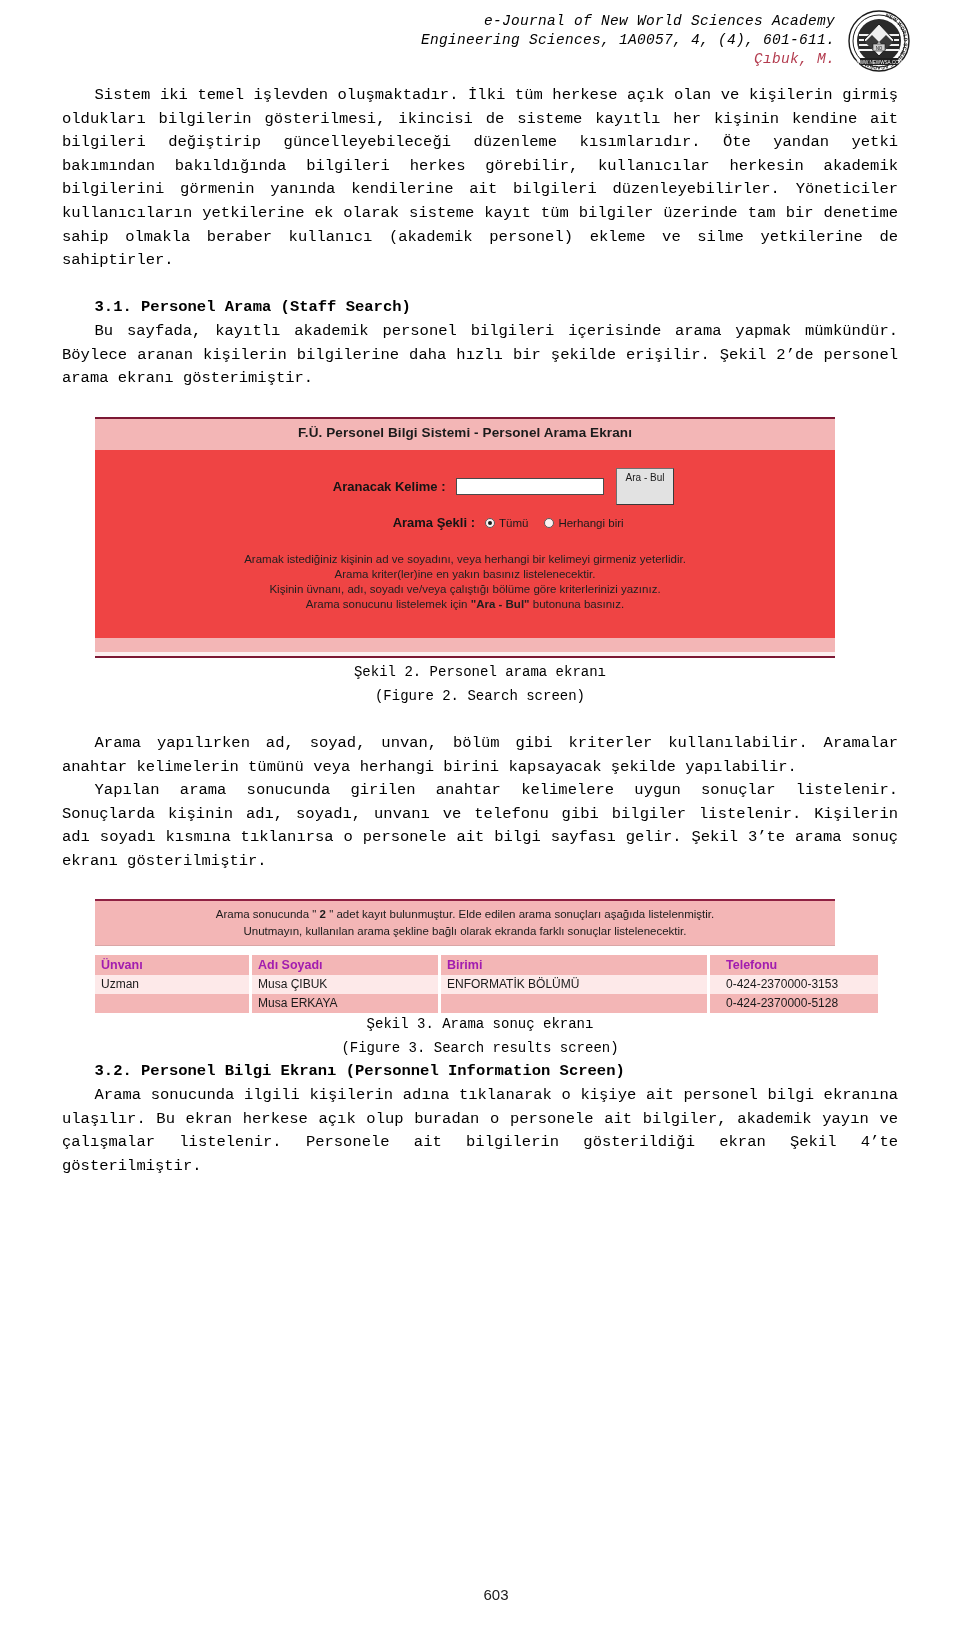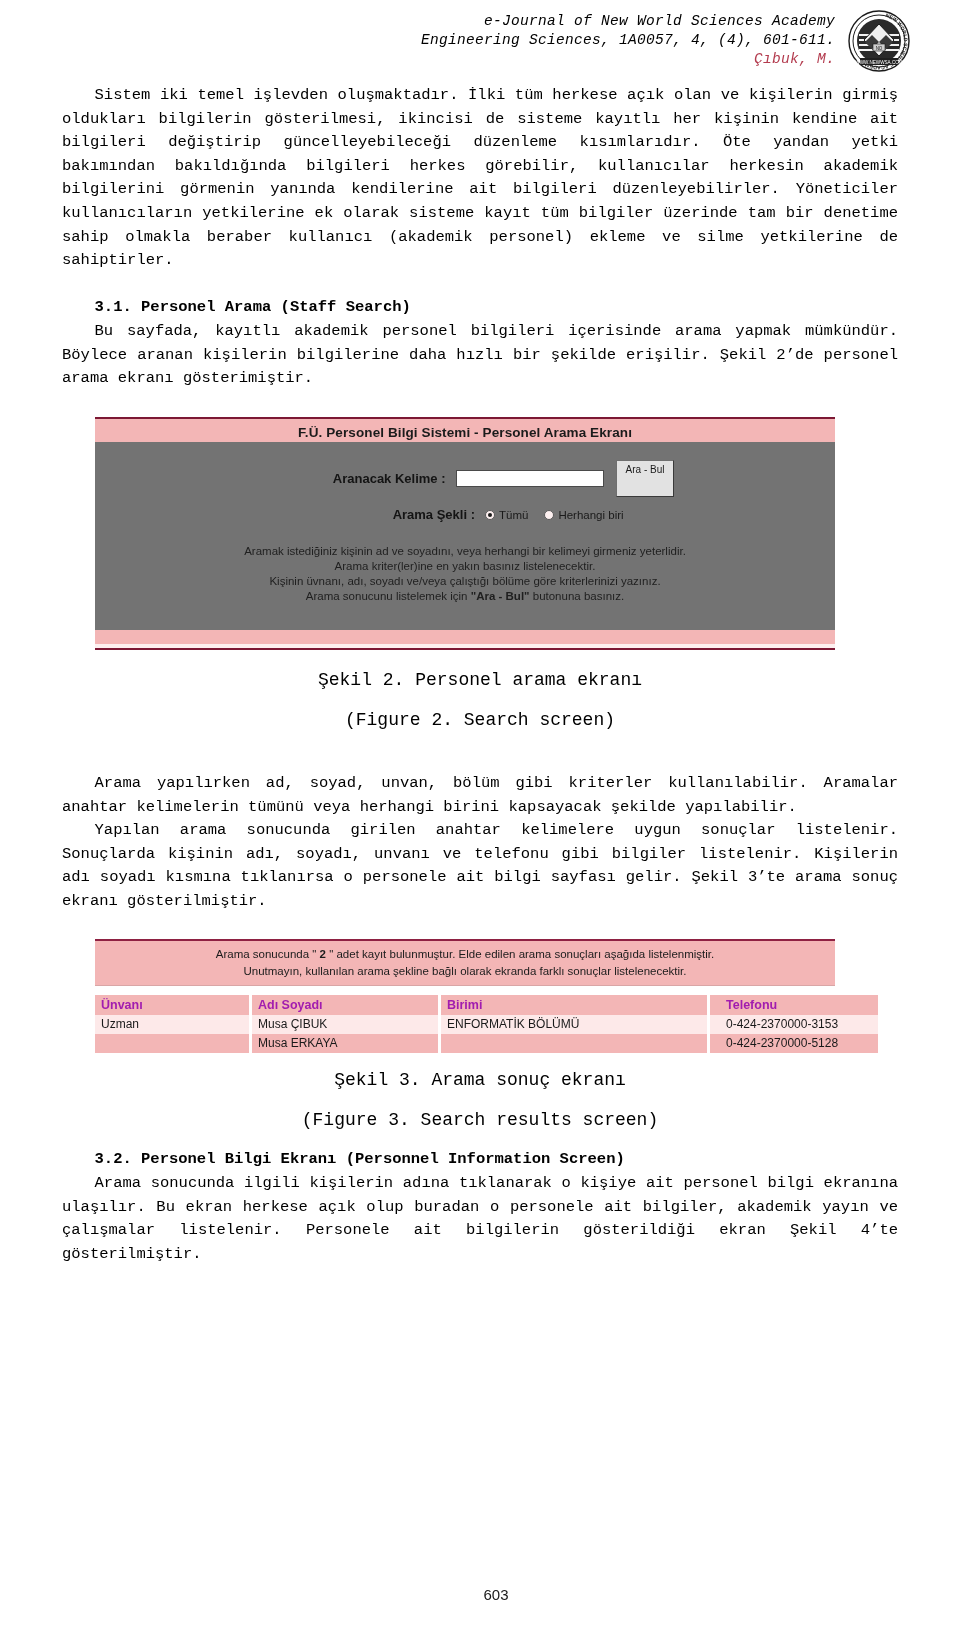--- a/index.html
+++ b/index.html
@@ -86,25 +86,25 @@
     height: 3px;
     background: #ffffff;
     border-bottom: 2px solid #7c1834;
   }
   .title-bar {
     background: #f3b6b6;
     color: #1b1b1b;
     font-size: 13.5px;
     font-weight: bold;
     text-align: center;
-    padding: 6px 0 2px 0;
+    padding: 6px 0 10px 0;
     letter-spacing: 0.1px;
   }
   .form-area {
-    background: #737373;
+    background: #ef4444;
     padding: 18px 0 10px 0;
   }
   .form-row {
     display: flex;
     align-items: center;
     justify-content: center;
     margin-bottom: 10px;
   }
   .form-label {
     font-size: 13px;
@@ -176,24 +176,24 @@
   .rule-bot {
     height: 3px;
     background: #ffffff;
     border-top: 2px solid #7c1834;
     margin-top: 4px;
   }
 
   
   .caption {
     text-align: center;
-    font-size: 18px;
+    font-size: 14px;
     line-height: 23.6px;
     font-family: "Liberation Mono", "DejaVu Sans Mono", monospace;
-    margin: 16px;
+    margin: 0;
   }
 
   
   .screenshot-b {
     position: relative;
     width: 740px;
     margin: 0 0 0 33px;
     font-family: "Liberation Sans", "DejaVu Sans", sans-serif;
   }
   .res-rule-top {

